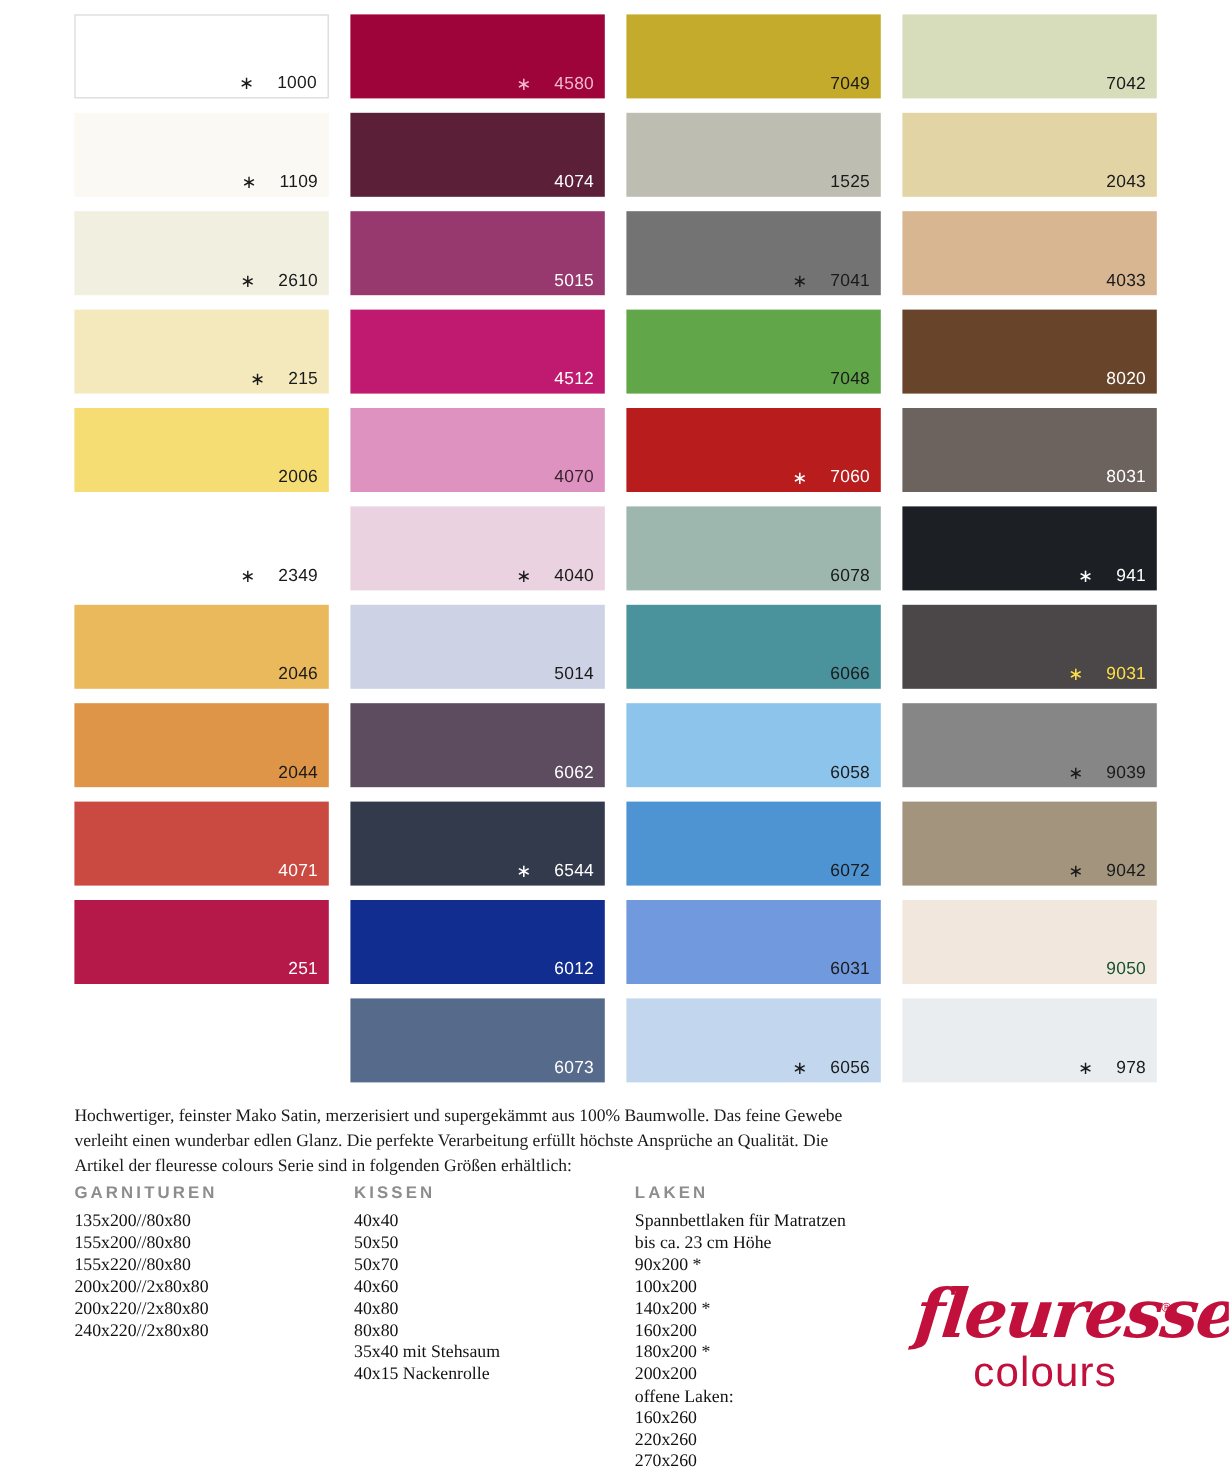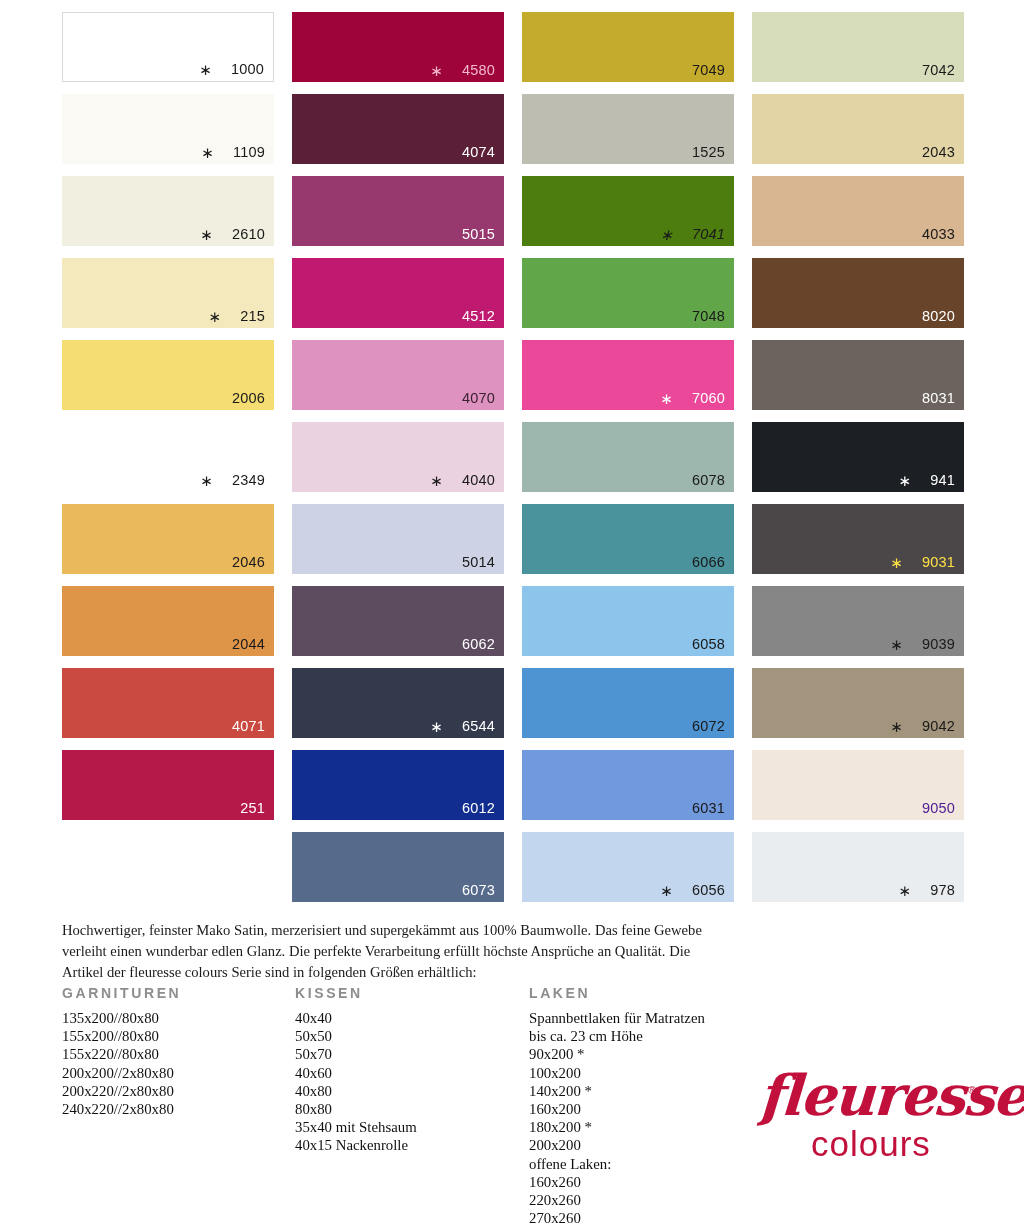--- a/index.html
+++ b/index.html
@@ -190,27 +190,27 @@
           <span class="lbl" style="color: rgb(255, 255, 255);"><span class="num">6073</span></span>
         </div>
       </div>
       <div class="col">
         <div class="swatch" style="background: rgb(197, 171, 43);">
           <span class="lbl" style="color: rgb(26, 26, 26);"><span class="num">7049</span></span>
         </div>
         <div class="swatch" style="background: rgb(189, 189, 178);">
           <span class="lbl" style="color: rgb(26, 26, 26);"><span class="num">1525</span></span>
         </div>
-        <div class="swatch" style="background: #4d7c0f; font-style: italic;">
+        <div class="swatch" style="background: #737373;">
           <span class="lbl" style="color: rgb(26, 26, 26);"><span class="star">∗</span><span class="num">7041</span></span>
         </div>
         <div class="swatch" style="background: rgb(97, 167, 74);">
           <span class="lbl" style="color: rgb(26, 26, 26);"><span class="num">7048</span></span>
         </div>
-        <div class="swatch" style="background: #ec4899; padding-left: 28px;">
+        <div class="swatch" style="background: #b91c1c; padding-left: 28px;">
           <span class="lbl" style="color: rgb(255, 255, 255);"><span class="star">∗</span><span class="num">7060</span></span>
         </div>
         <div class="swatch" style="background: rgb(157, 182, 174);">
           <span class="lbl" style="color: rgb(26, 26, 26);"><span class="num">6078</span></span>
         </div>
         <div class="swatch" style="background: rgb(74, 146, 156);">
           <span class="lbl" style="color: rgb(26, 26, 26);"><span class="num">6066</span></span>
         </div>
         <div class="swatch" style="background: rgb(140, 196, 236);">
           <span class="lbl" style="color: rgb(26, 26, 26);"><span class="num">6058</span></span>
@@ -247,21 +247,21 @@
         <div class="swatch" style="background: rgb(75, 70, 72);">
           <span class="lbl" style="color: #fde047; text-align: right;"><span class="star">∗</span><span class="num">9031</span></span>
         </div>
         <div class="swatch" style="background: rgb(134, 134, 135);">
           <span class="lbl" style="color: rgb(26, 26, 26);"><span class="star">∗</span><span class="num">9039</span></span>
         </div>
         <div class="swatch" style="background: rgb(163, 148, 126);">
           <span class="lbl" style="color: rgb(26, 26, 26);"><span class="star">∗</span><span class="num">9042</span></span>
         </div>
         <div class="swatch" style="background: rgb(242, 231, 221);">
-          <span class="lbl" style="color: #4c1d95;"><span class="num">9050</span></span>
+          <span class="lbl" style="color: #14532d;"><span class="num">9050</span></span>
         </div>
         <div class="swatch" style="background: rgb(233, 237, 240);">
           <span class="lbl" style="color: rgb(26, 26, 26);"><span class="star">∗</span><span class="num">978</span></span>
         </div>
       </div>
     </div>
 
   <div class="desc">Hochwertiger, feinster Mako Satin, merzerisiert und supergekämmt aus 100% Baumwolle. Das feine Gewebe verleiht einen wunderbar edlen Glanz. Die perfekte Verarbeitung erfüllt höchste Ansprüche an Qualität. Die Artikel der fleuresse colours Serie sind in folgenden Größen erhältlich:</div>
 
   <div class="sizes">

